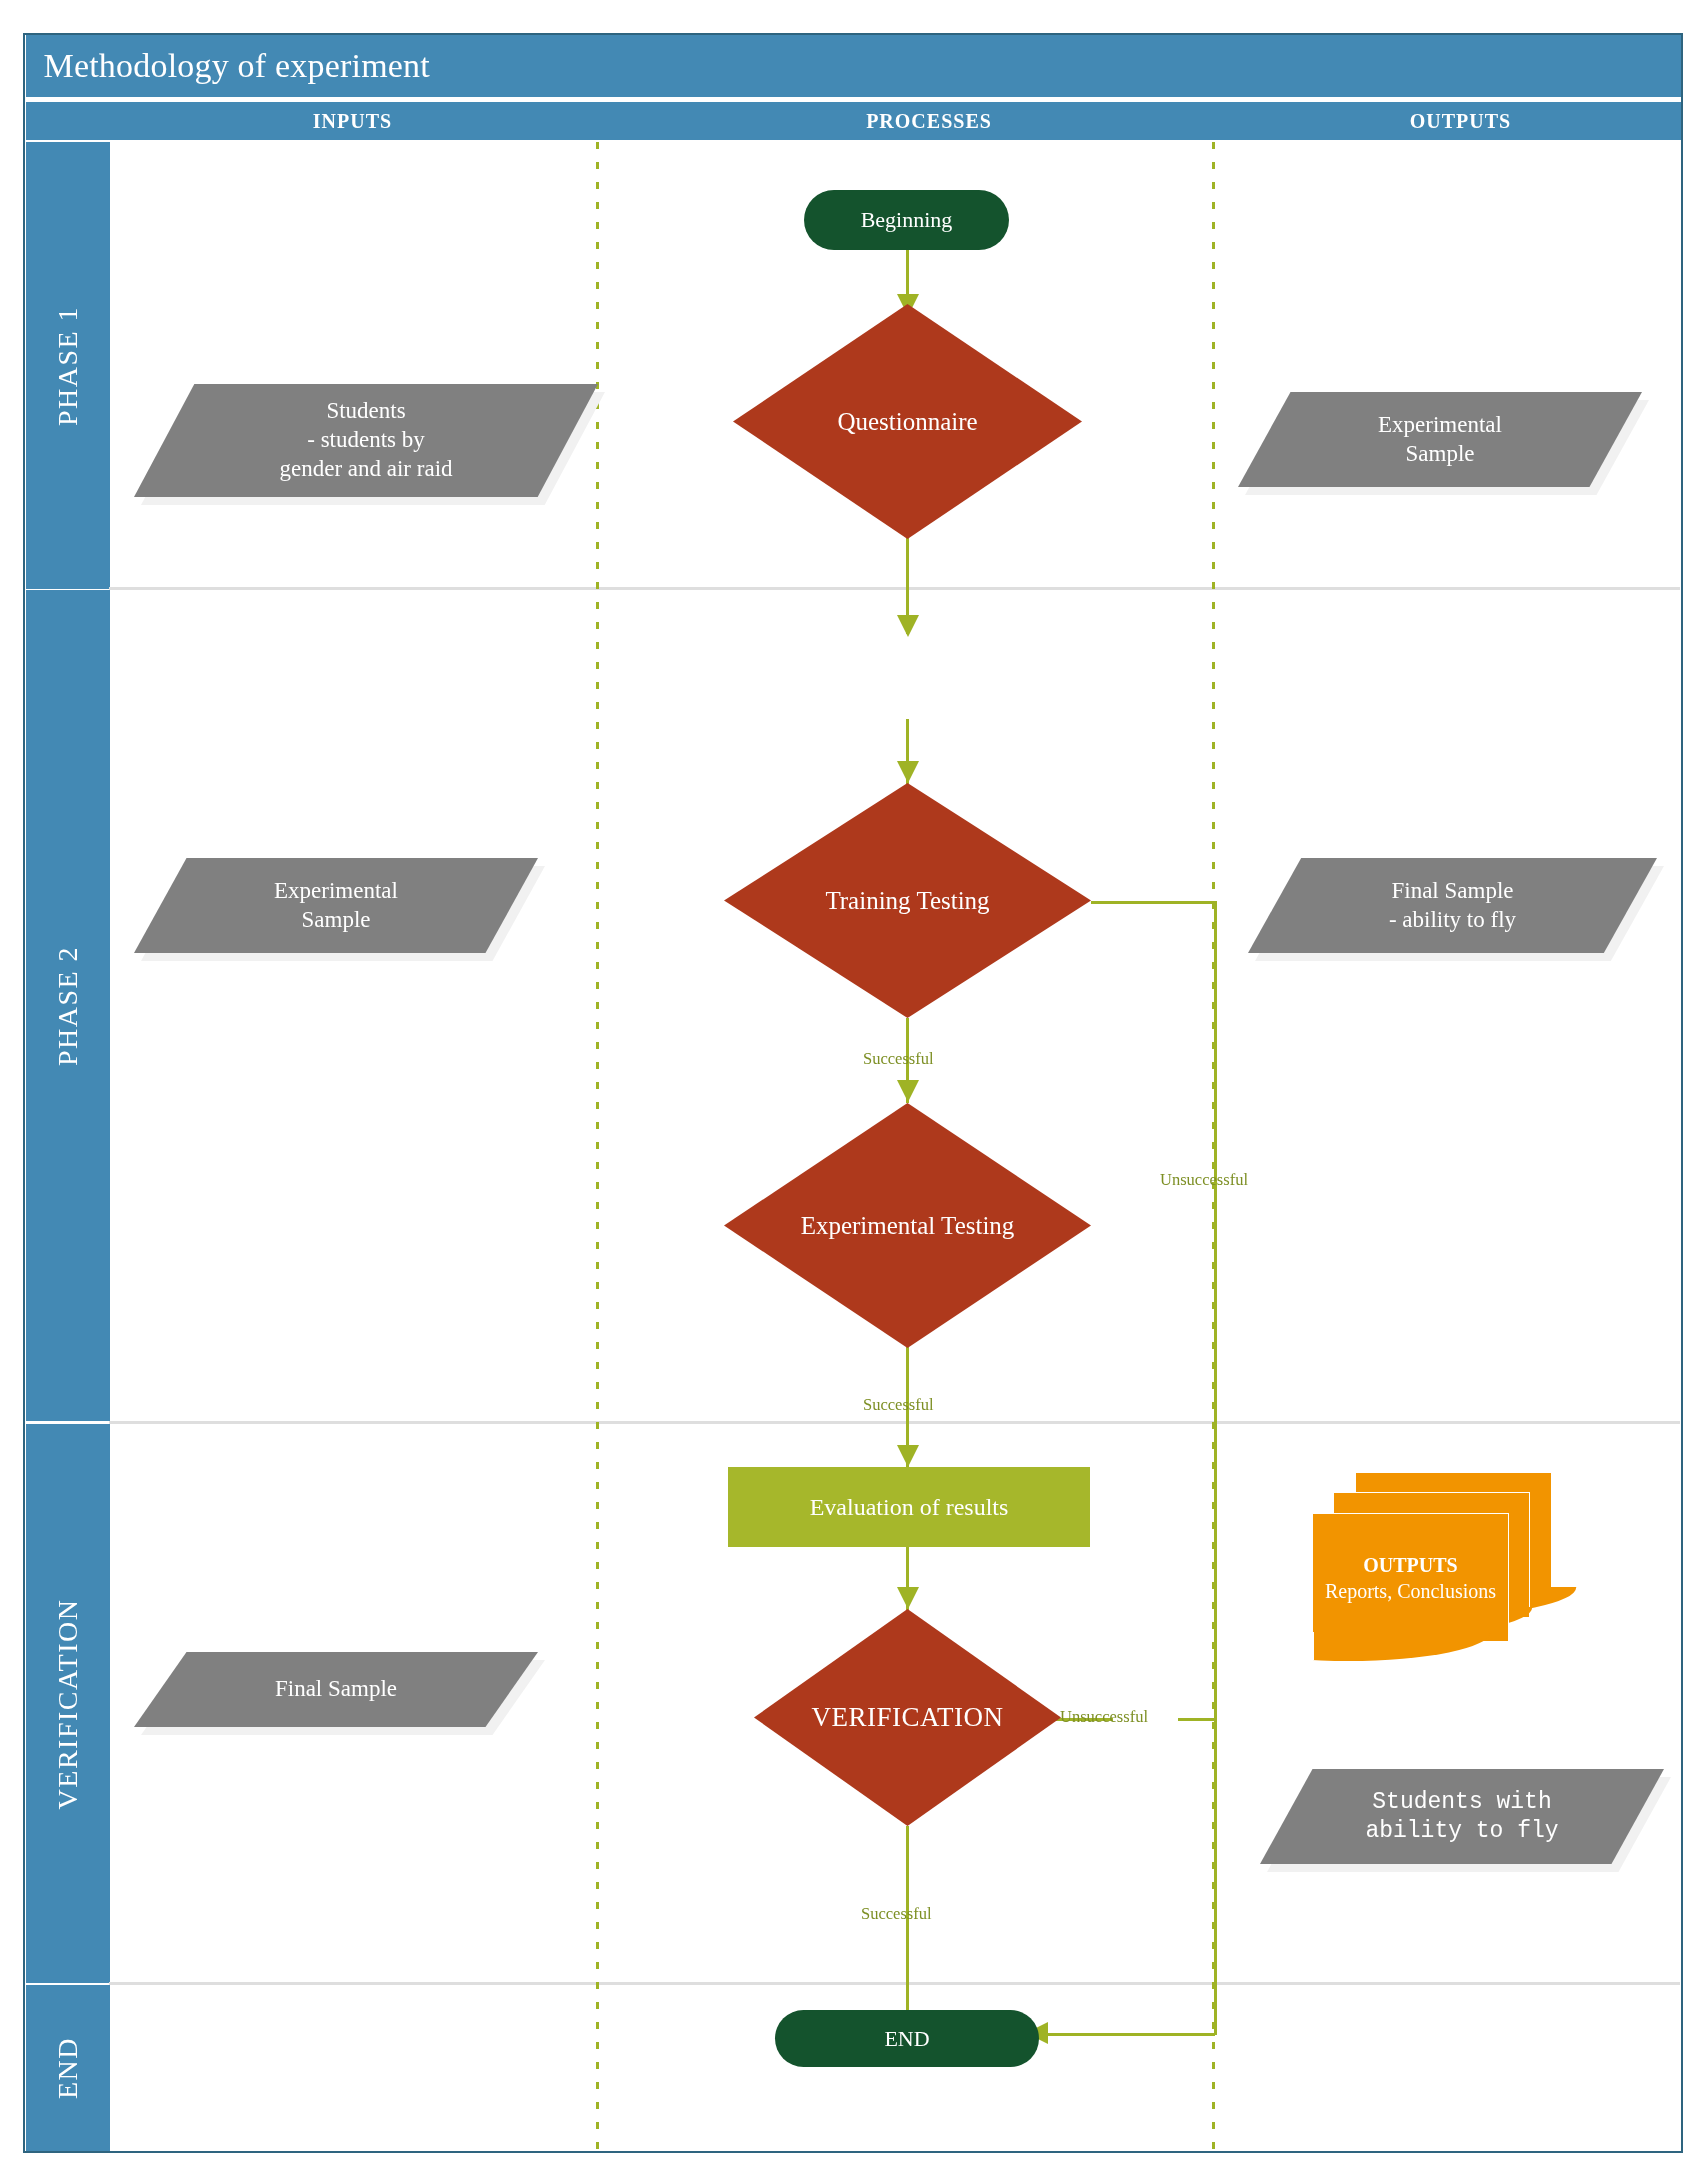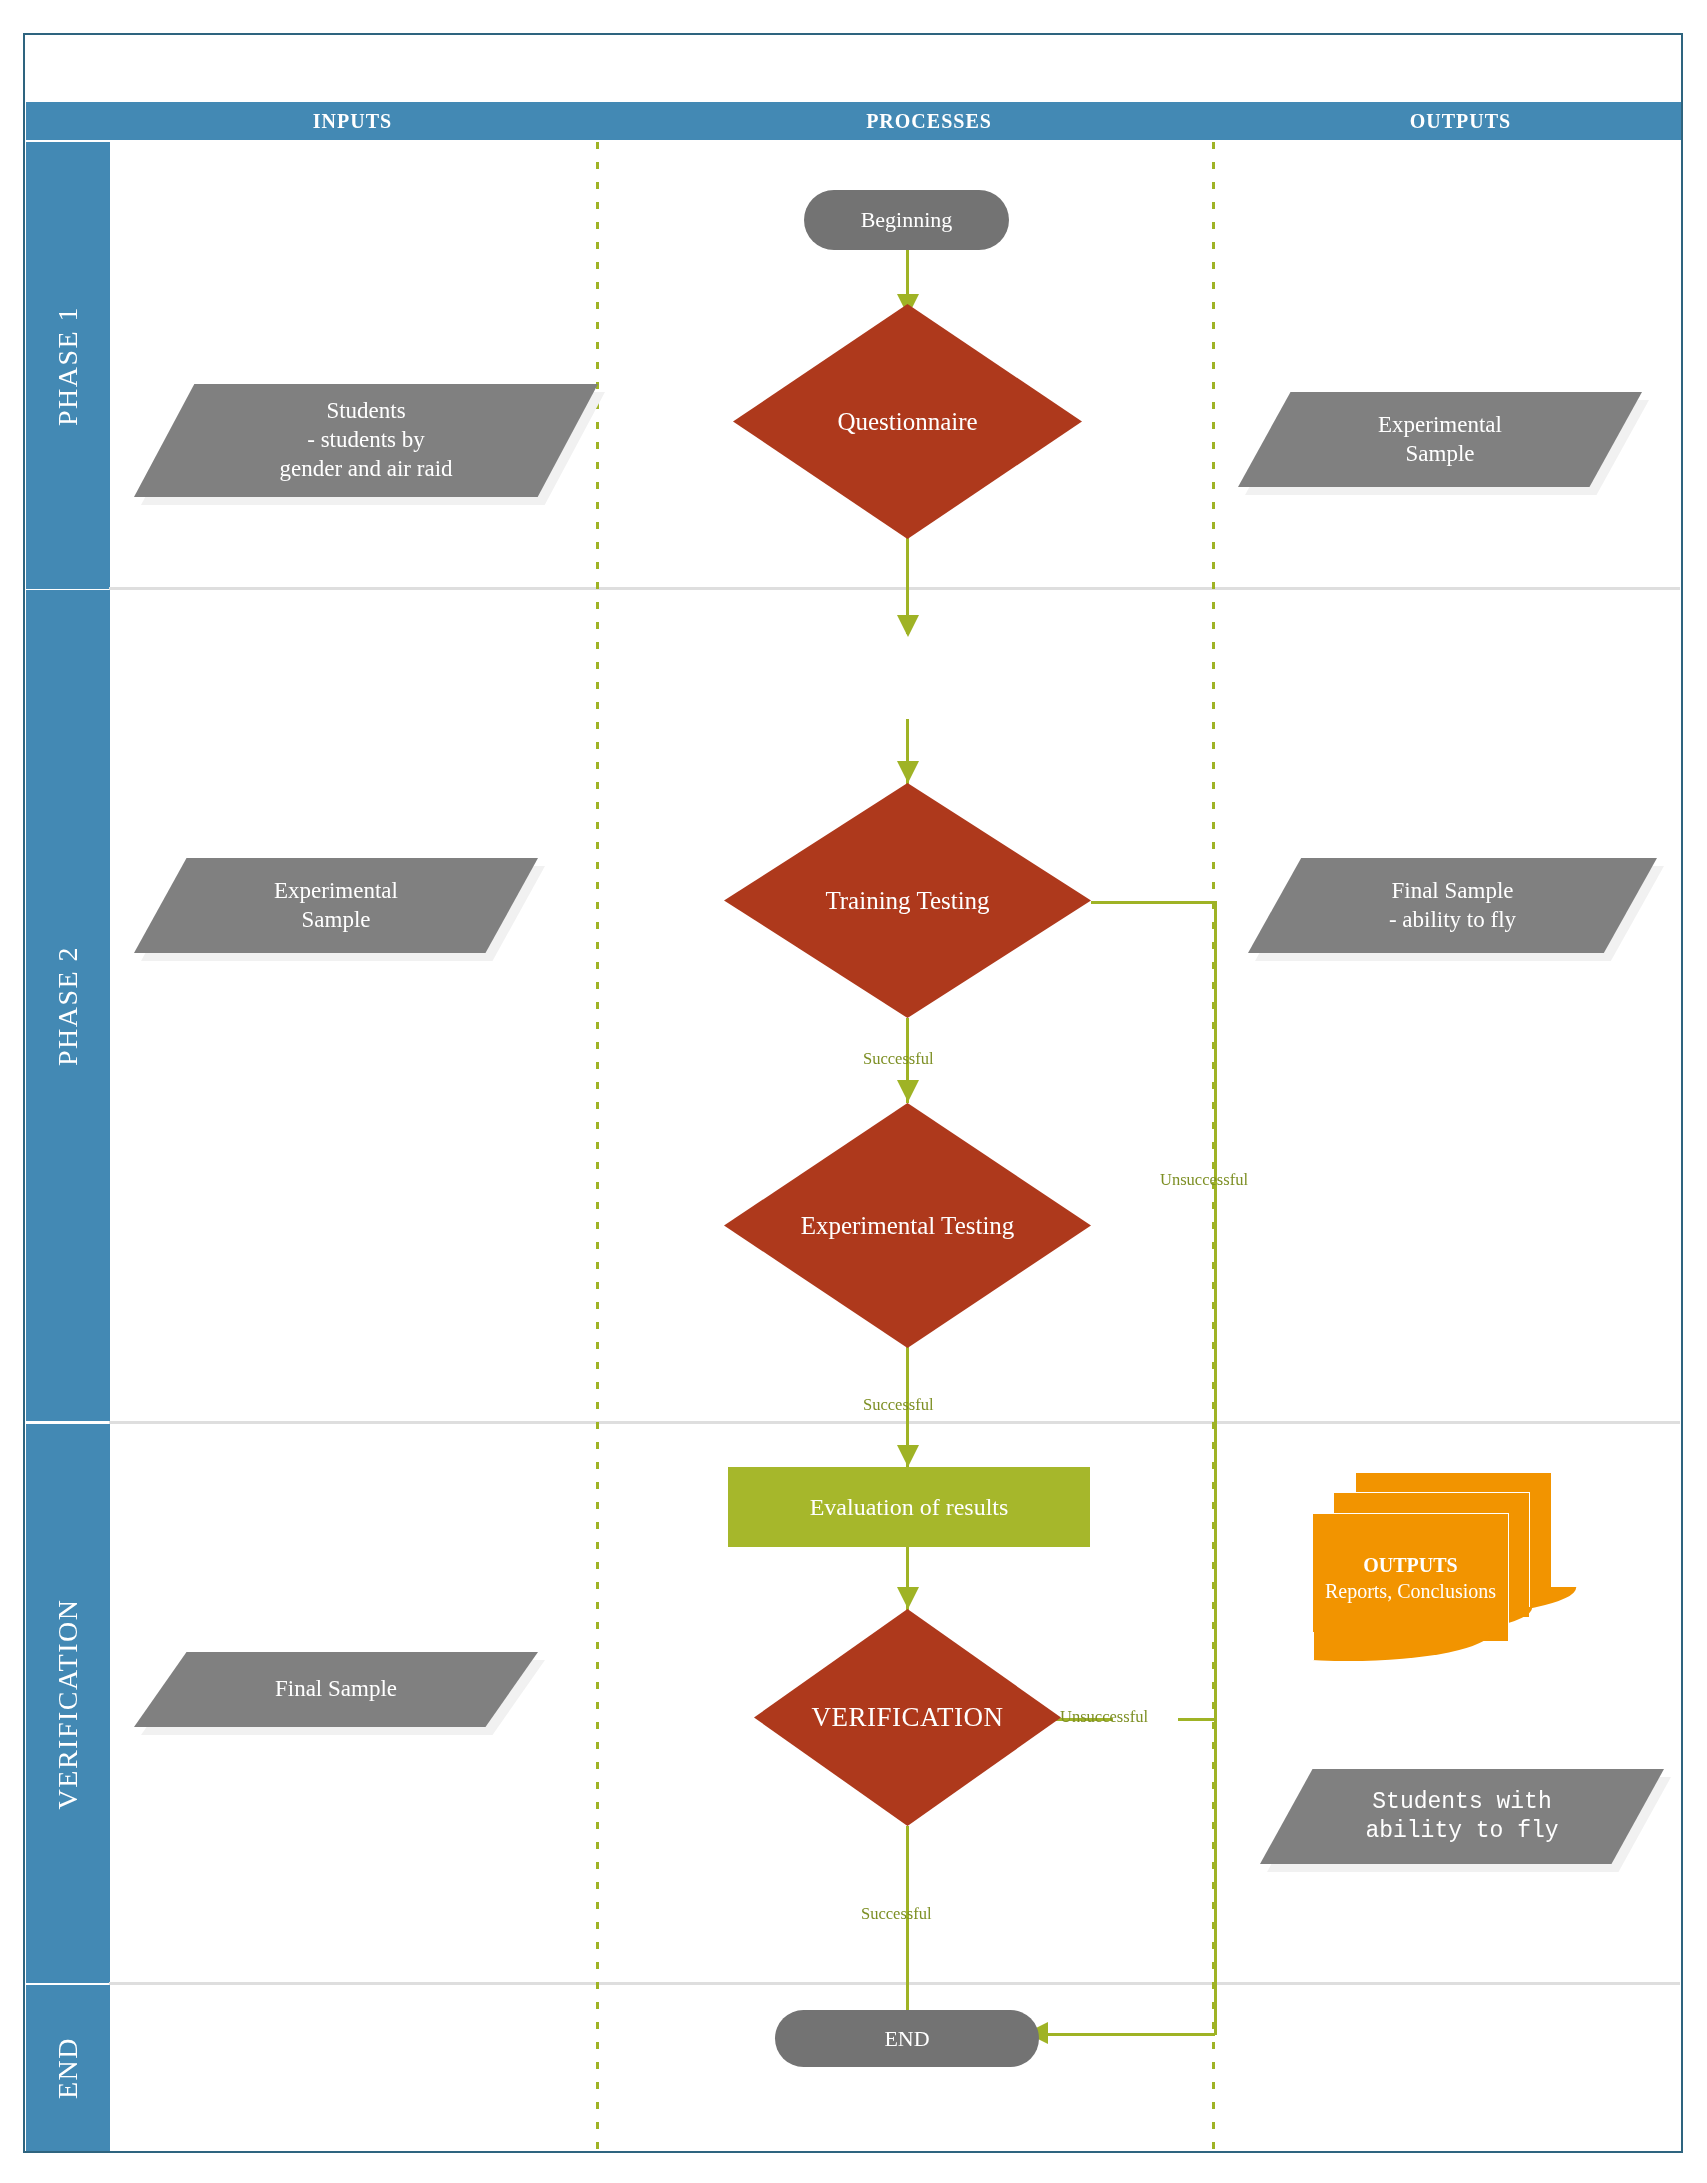--- a/index.html
+++ b/index.html
@@ -110,21 +110,21 @@
     display:flex; flex-direction:column;
     align-items:center; justify-content:center;
     color:#ffffff;
     text-align:center;
     line-height:1.25;
     pointer-events:none;
   }
 
   
   .terminator{
-    background:#737373;
+    background:#14532d;
     border-radius:50px;
   }
   .terminator .node-label{ font-size:22px; }
 
   
   .diamond{
     background:#ae391c;
     clip-path:polygon(50% 0%,100% 50%,50% 100%,0% 50%);
   }
   .diamond .node-label{ font-size:25px; }
@@ -203,20 +203,23 @@
     white-space:nowrap;
   }
 </style>
 </head>
 <body>
 
 <div id="page">
 
   <div class="outer-frame"></div>
 
+  <div class="title-bar">
+    <span class="title-text">Methodology of experiment</span>
+  </div>
 
   <div class="colhead-bar">
     <div class="colhead" id="ch-proc">PROCESSES</div>
     <div class="colhead" id="ch-inputs">INPUTS</div>
     <div class="colhead" id="ch-out">OUTPUTS</div>
   </div>
 
   <div class="rail" id="rail-p1">
     <span class="rail-label">PHASE 1</span>
   </div>

